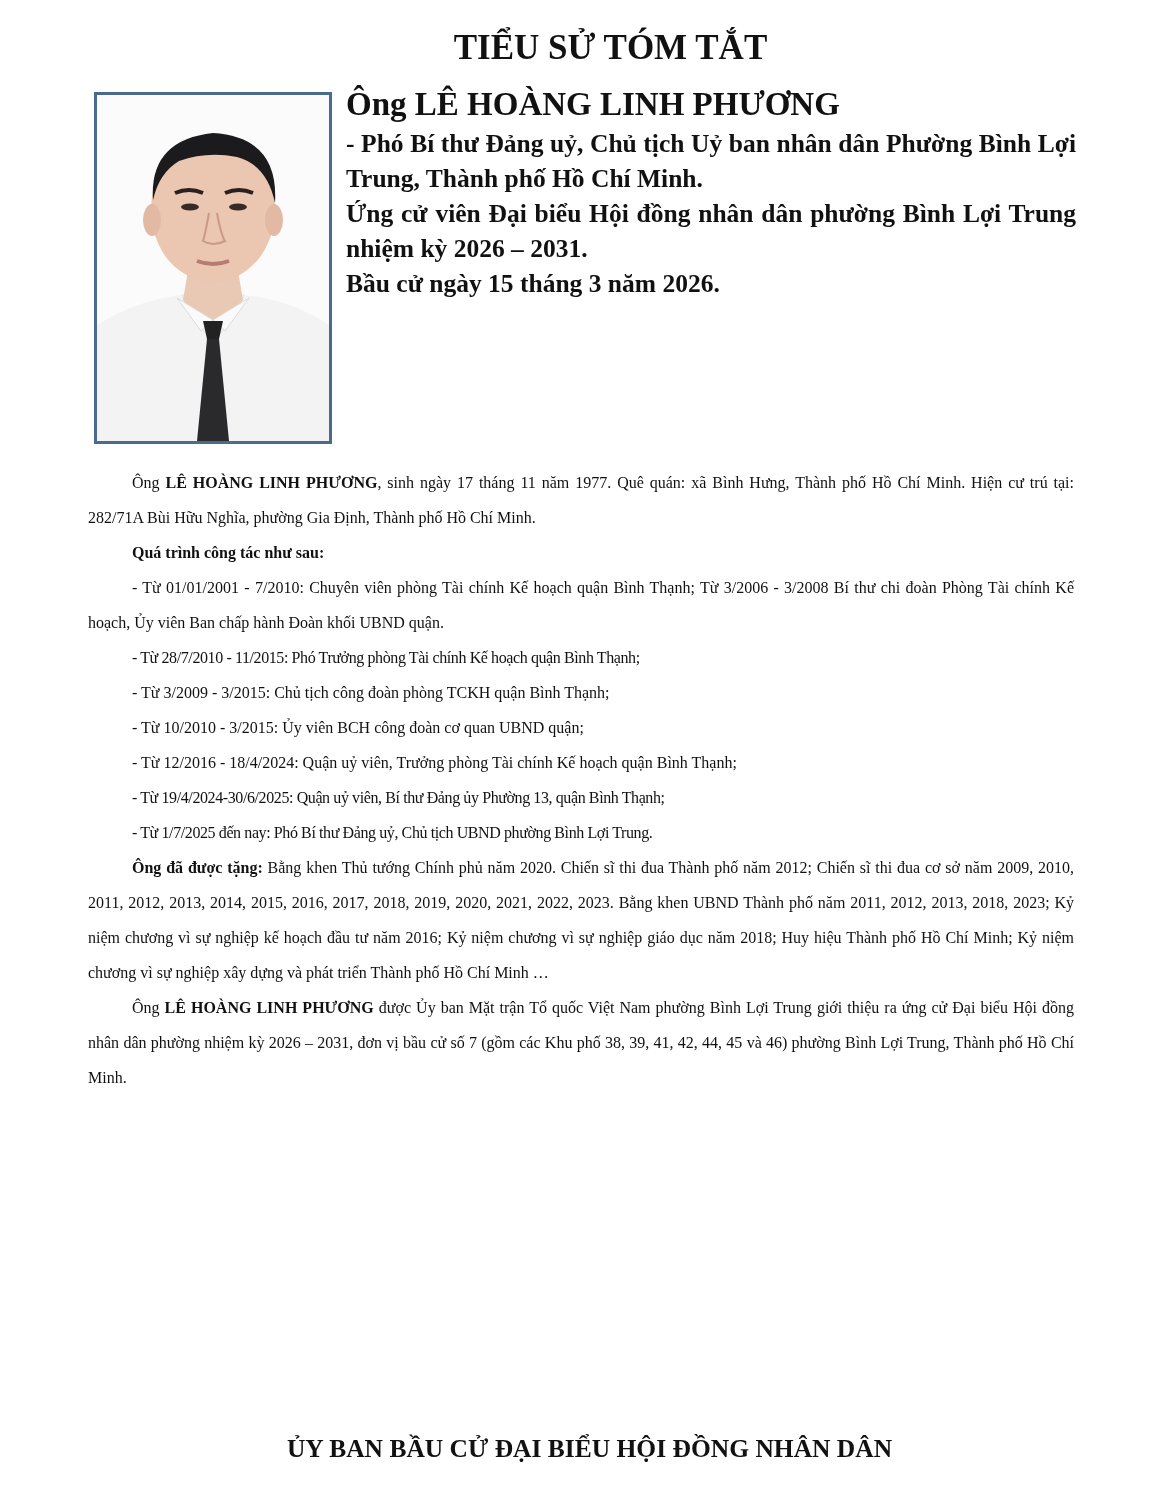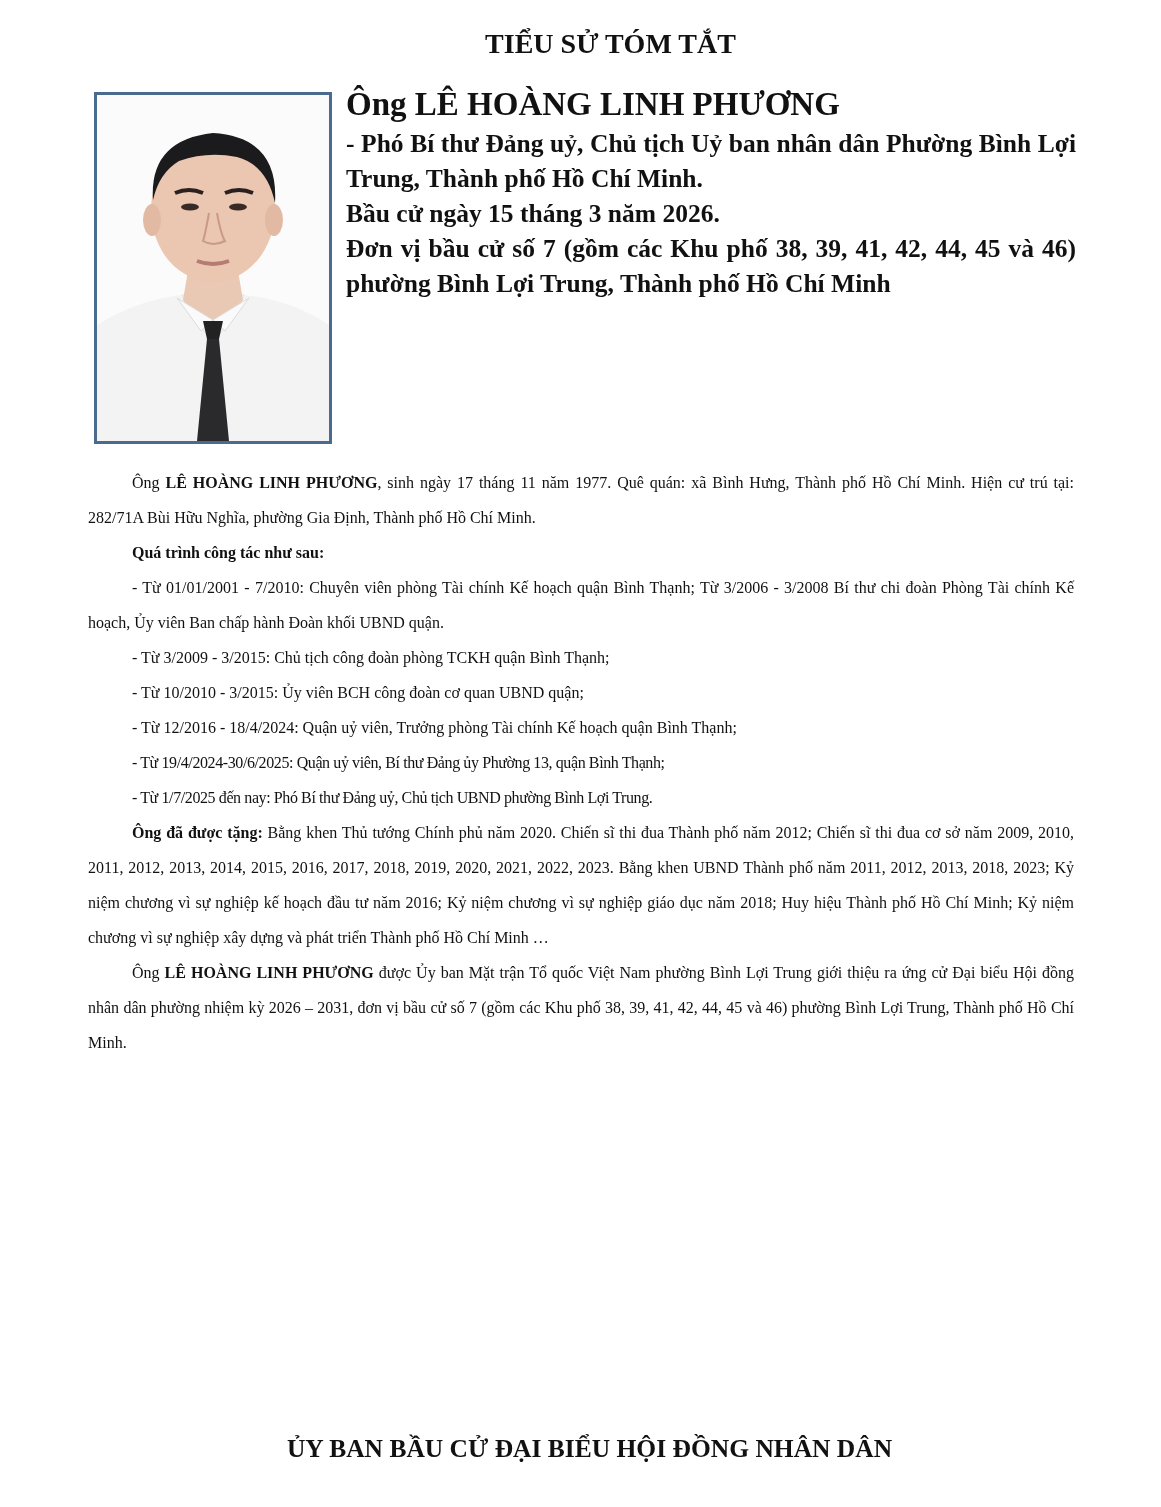--- a/index.html
+++ b/index.html
@@ -2,21 +2,21 @@
 <html><head>
   <meta charset="utf-8">
   <style>
     html, body { margin: 0; padding: 0; background: #ffffff; }
     body {
       width: 1161px; height: 1507px; position: relative; overflow: hidden;
       font-family: "Liberation Serif", "DejaVu Serif", serif; color: #111;
     }
     .title {
       position: absolute; left: 0; width: 1161px; top: 28px;
-      text-align: center; font-weight: bold; font-size: 28px; letter-spacing: 0px;
+      text-align: center; font-weight: bold; font-size: 35px; letter-spacing: 0px;
       padding-left: 60px; box-sizing: border-box;
     }
     .photo-frame {
       position: absolute; left: 94px; top: 92px; width: 232px; height: 346px;
       border: 3px solid #4a6a8e; background: #fdfdfd; overflow: hidden;
     }
     .photo-frame svg { display: block; width: 100%; height: 100%; }
     .header-block {
       position: absolute; left: 346px; top: 84px; width: 730px;
       font-weight: bold; font-size: 25.5px; line-height: 35px;
@@ -72,28 +72,29 @@
 
     <path d="M112 118 Q108 140 106 146 Q116 152 128 146 Q124 140 120 118" stroke="#c99a86" stroke-width="2" fill="none"></path>
 
     <path d="M100 166 Q116 172 132 166" stroke="#b57c74" stroke-width="4" fill="none"></path>
   </svg>
 </div>
 
 <div class="header-block">
   <p class="name">Ông LÊ HOÀNG LINH PHƯƠNG</p>
   <p>- Phó Bí thư Đảng uỷ, Chủ tịch Uỷ ban nhân dân Phường Bình Lợi Trung, Thành phố Hồ Chí Minh.</p>
+  <p>Ứng cử viên Đại biểu Hội đồng nhân dân phường Bình Lợi Trung nhiệm kỳ 2026 – 2031.</p>
   <p>Bầu cử ngày 15 tháng 3 năm 2026.</p>
-  <p>Đơn vị bầu cử số 7 (gồm các Khu phố 38, 39, 41, 42, 44, 45 và 46) phường Bình Lợi Trung, Thành phố Hồ Chí Minh</p>
 </div>
 
 <div class="body">
   <p><span>Ông </span><span class="bold">LÊ HOÀNG LINH PHƯƠNG</span><span>, sinh ngày 17 tháng 11 năm 1977. Quê quán: xã Bình Hưng, Thành phố Hồ Chí Minh. Hiện cư trú tại: 282/71A Bùi Hữu Nghĩa, phường Gia Định, Thành phố Hồ Chí Minh.</span></p>
   <p class="bold">Quá trình công tác như sau:</p>
   <p>- Từ 01/01/2001 - 7/2010: Chuyên viên phòng Tài chính Kế hoạch quận Bình Thạnh; Từ 3/2006 - 3/2008 Bí thư chi đoàn Phòng Tài chính Kế hoạch, Ủy viên Ban chấp hành Đoàn khối UBND quận.</p>
+  <p class="tight">- Từ 28/7/2010 - 11/2015: Phó Trưởng phòng Tài chính Kế hoạch quận Bình Thạnh;</p>
   <p>- Từ 3/2009 - 3/2015: Chủ tịch công đoàn phòng TCKH quận Bình Thạnh;</p>
   <p>- Từ 10/2010 - 3/2015: Ủy viên BCH công đoàn cơ quan UBND quận;</p>
   <p>- Từ 12/2016 - 18/4/2024: Quận uỷ viên, Trưởng phòng Tài chính Kế hoạch quận Bình Thạnh;</p>
   <p class="tight">- Từ 19/4/2024-30/6/2025: Quận uỷ viên, Bí thư Đảng ủy Phường 13, quận Bình Thạnh;</p>
   <p class="tight">- Từ 1/7/2025 đến nay: Phó Bí thư Đảng uỷ, Chủ tịch UBND phường Bình Lợi Trung.</p>
   <p><span class="bold">Ông đã được tặng:</span><span> Bằng khen Thủ tướng Chính phủ năm 2020. Chiến sĩ thi đua Thành phố năm 2012; Chiến sĩ thi đua cơ sở năm 2009, 2010, 2011, 2012, 2013, 2014, 2015, 2016, 2017, 2018, 2019, 2020, 2021, 2022, 2023. Bằng khen UBND Thành phố năm 2011, 2012, 2013, 2018, 2023; Kỷ niệm chương vì sự nghiệp kế hoạch đầu tư năm 2016; Kỷ niệm chương vì sự nghiệp giáo dục năm 2018; Huy hiệu Thành phố Hồ Chí Minh; Kỷ niệm chương vì sự nghiệp xây dựng và phát triển Thành phố Hồ Chí Minh …</span></p>
   <p><span>Ông </span><span class="bold">LÊ HOÀNG LINH PHƯƠNG</span><span> được Ủy ban Mặt trận Tổ quốc Việt Nam phường Bình Lợi Trung giới thiệu ra ứng cử Đại biểu Hội đồng nhân dân phường nhiệm kỳ 2026 – 2031, đơn vị bầu cử số 7 (gồm các Khu phố 38, 39, 41, 42, 44, 45 và 46) phường Bình Lợi Trung, Thành phố Hồ Chí Minh.</span></p>
 </div>
 
 <div class="footer">

